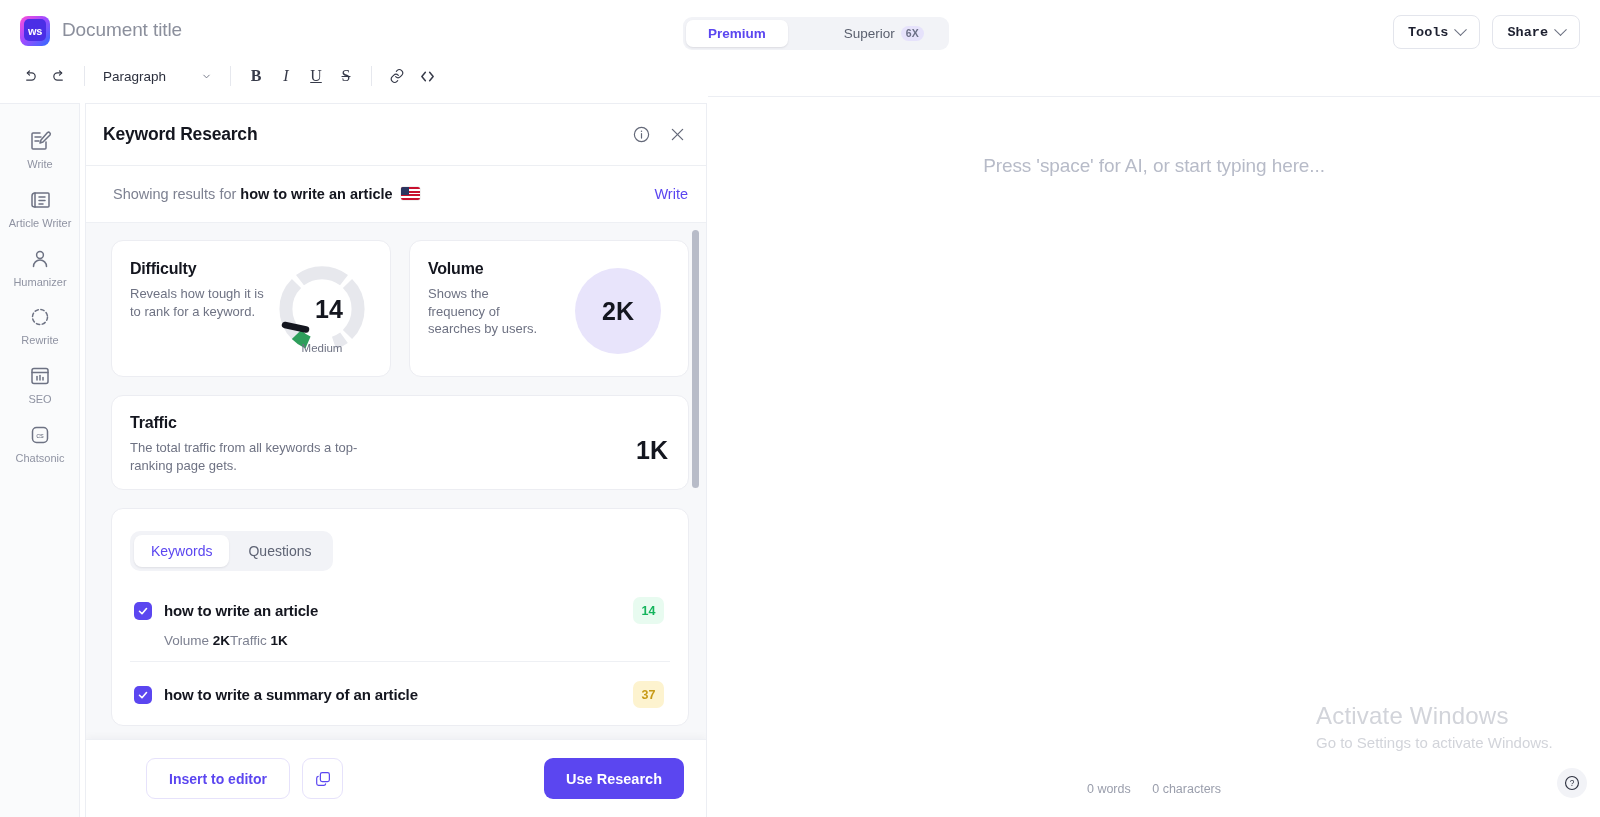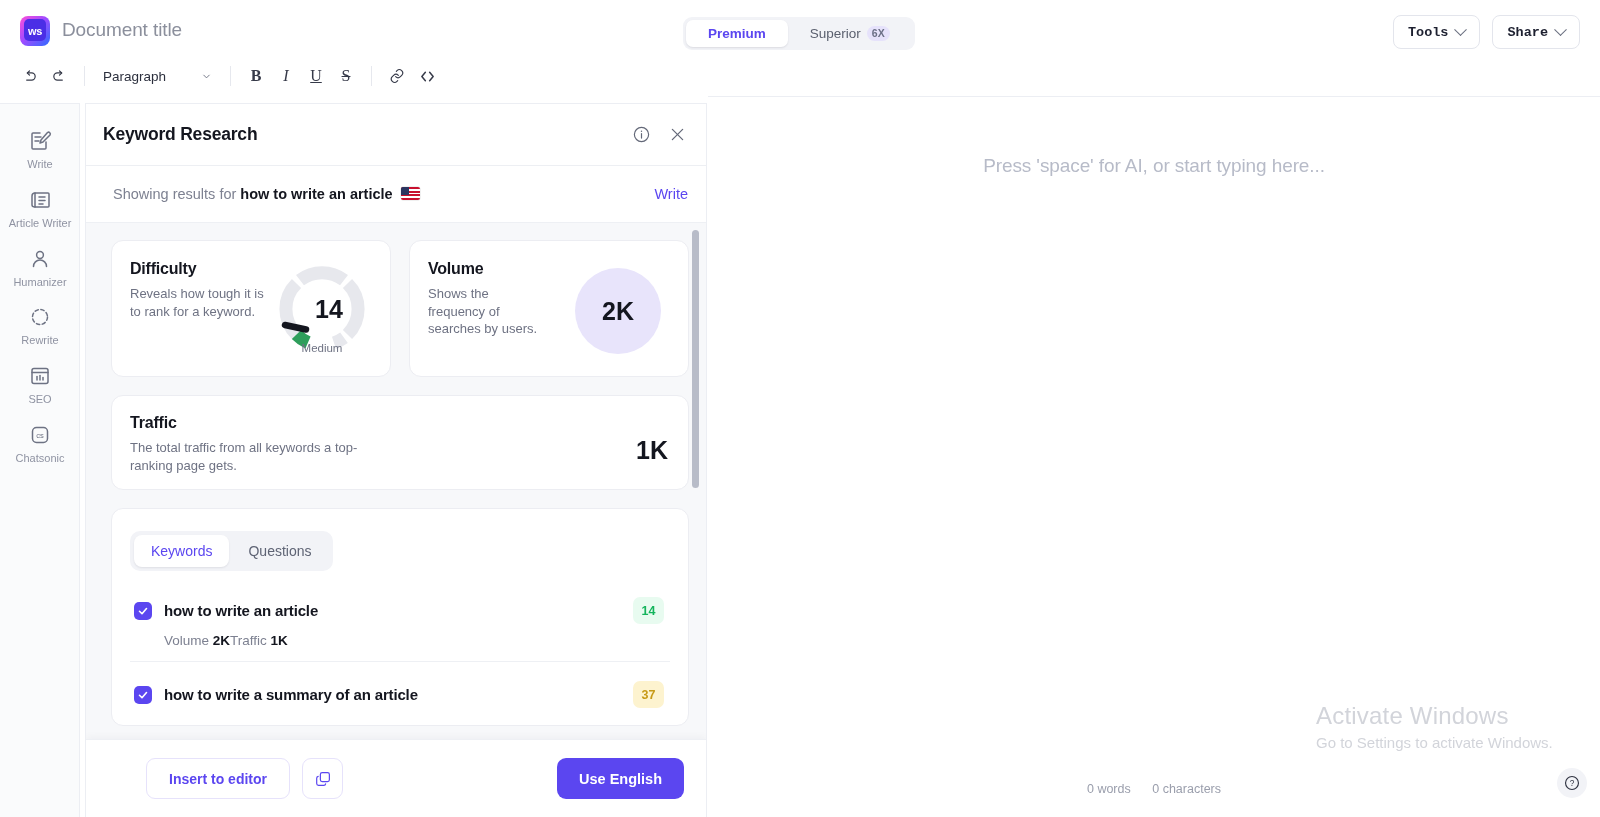--- a/index.html
+++ b/index.html
@@ -33,21 +33,21 @@
     color:#fff; font-size:11px; font-weight:bold; letter-spacing:-0.3px; z-index:3;
   }
   .doc-title {
     position:absolute; left:62px; top:19px;
     font-size:19px; color:#8b8f9c; font-weight:400; letter-spacing:-0.1px;
   }
 
   .mode-switch {
     position:absolute; left:683px; top:17px;
     display:flex; background:#f2f3f7; border-radius:9px; padding:3px;
-    height:33px; align-items:center;
+    height:33px; align-items:center;gap:34px;
   }
   .mode-btn {
     height:27px; padding:0 22px; border:none; background:transparent;
     font-family:inherit; font-size:13.5px; color:#5a5f6e; border-radius:7px;
     display:flex; align-items:center; gap:6px; cursor:pointer;
   }
   .mode-btn.active { background:#fff; color:#5b46f0; font-weight:600;
       box-shadow:0 1px 2px rgba(20,20,40,.10); }
   .badge-6x {
     background:#e6e2fb; color:#6b6f86; font-size:10.5px; font-weight:600;
@@ -520,21 +520,21 @@
     </div>
 
     <div class="panel-foot">
       <button class="ghost-btn">Insert to editor</button>
       <div class="icon-sq">
         <svg width="18" height="18" viewBox="0 0 24 24" fill="none" stroke="currentColor" stroke-width="1.6" stroke-linecap="round" stroke-linejoin="round">
             <rect x="8.5" y="3.5" width="12" height="12" rx="2.4"></rect>
             <path d="M15.5 18.5a2.4 2.4 0 0 1-2.4 2H6a2.4 2.4 0 0 1-2.4-2.4V11a2.4 2.4 0 0 1 2-2.4"></path>
           </svg>
       </div>
-      <button class="primary-btn">Use English</button>
+      <button class="primary-btn">Use Research</button>
     </div>
   </div>
 
   <div class="editor">
     <div class="editor-placeholder">Press 'space' for AI, or start typing here...</div>
 
     <div class="watermark">
       <div class="wm-title">Activate Windows</div>
       <div class="wm-sub">Go to Settings to activate Windows.</div>
     </div>

